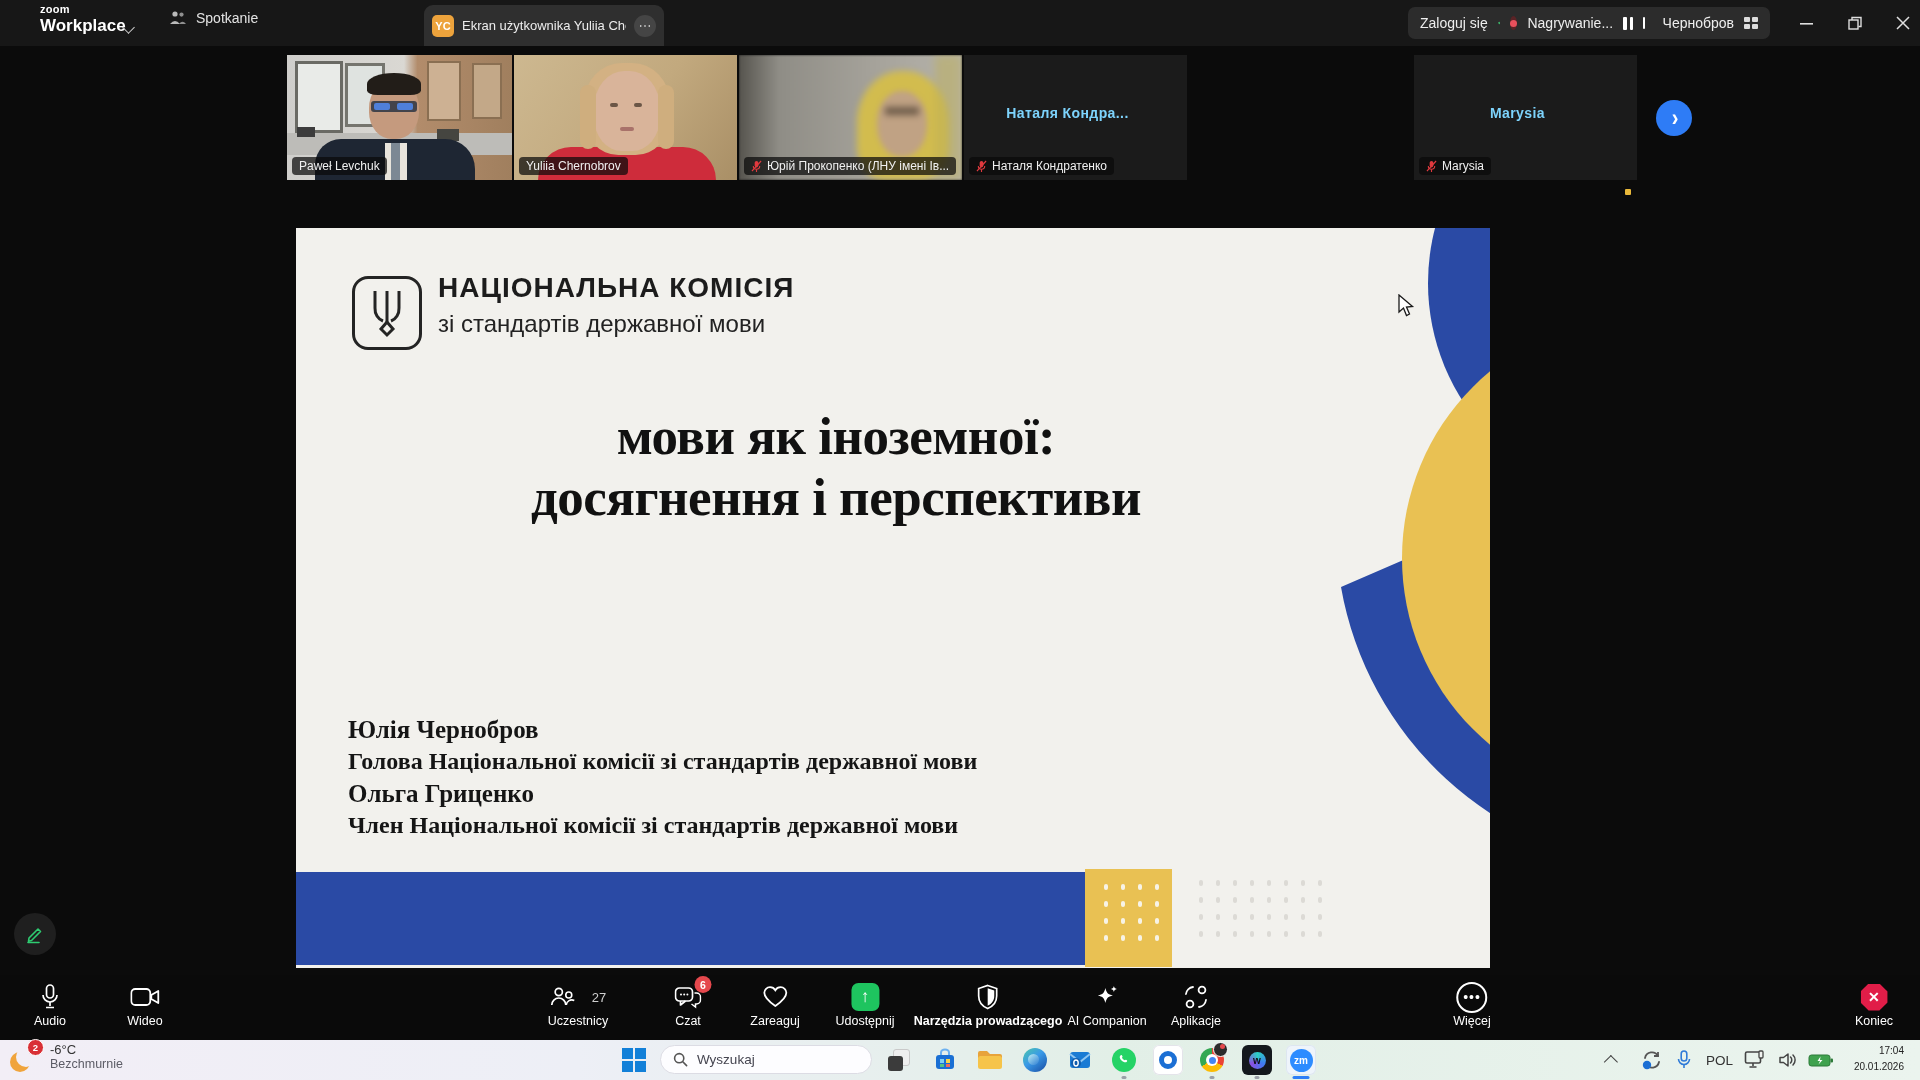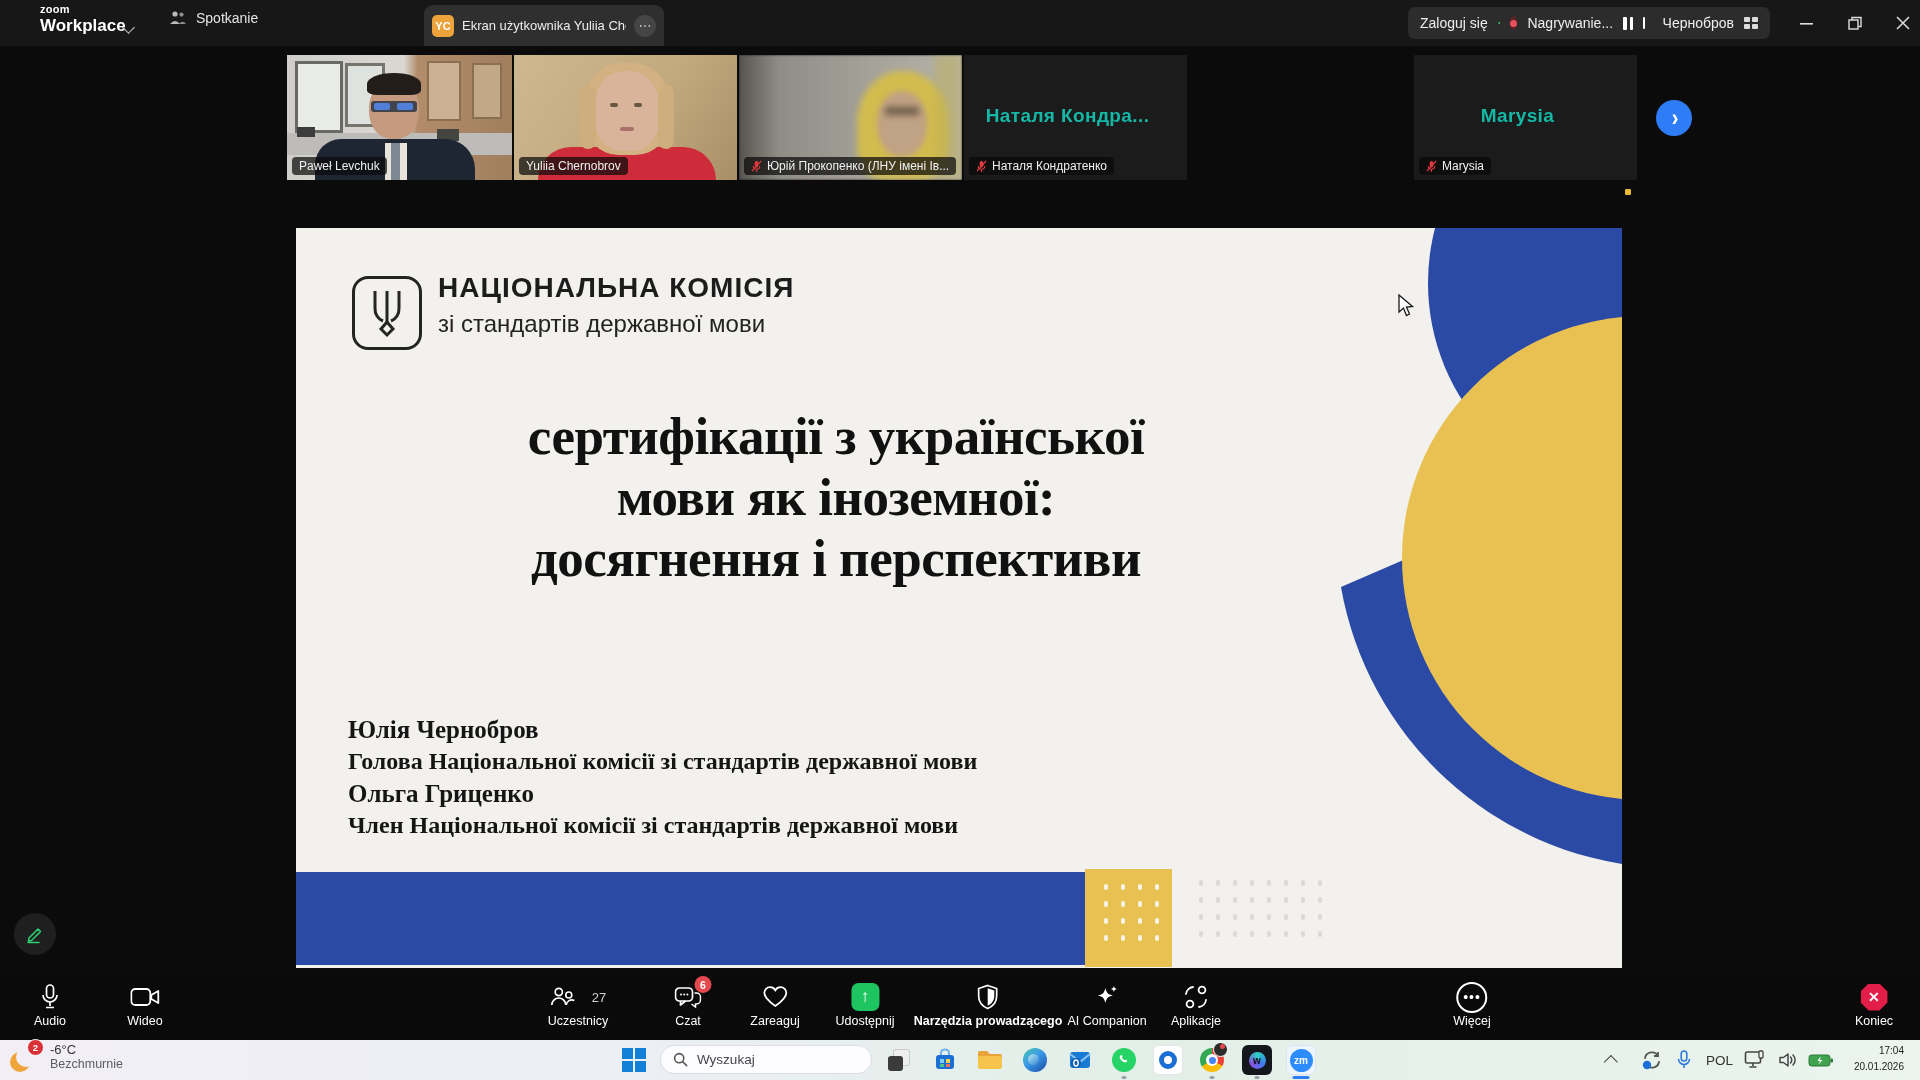--- a/index.html
+++ b/index.html
@@ -25,26 +25,26 @@
   .pbar{display:inline-flex;gap:3px;}
   .pbar i{width:3.5px;height:13px;background:#fff;border-radius:1px;}
   .stopsq{width:12px;height:12px;background:#fff;border-radius:3px;}
   .gridic{display:inline-grid;grid-template-columns:6px 6px;grid-gap:2px;}
   .gridic i{width:6px;height:5px;background:#ddd;border-radius:1px;}
   .winbtn{position:absolute;top:0;width:46px;height:46px;display:flex;align-items:center;justify-content:center;color:#dedede;}
   
   .tile{position:absolute;top:55px;height:125px;background:#1b1b1b;overflow:hidden;}
   .tile.active{outline:2.5px solid #38cf66;outline-offset:-2.5px;}
   .namelabel{position:absolute;left:5px;bottom:5px;background:rgba(10,10,10,.72);border-radius:4px;padding:2px 7px;color:#f0f0f0;font-size:12px;display:flex;align-items:center;gap:5px;white-space:nowrap;max-width:210px;overflow:hidden;box-sizing:border-box;}
-  .centername{position:absolute;left:0;right:16px;top:50px;text-align:center;color:#14b8a6;font-size:19px;font-weight:700;letter-spacing:.4px;}
+  .centername{position:absolute;left:0;right:16px;top:50px;text-align:center;color:#7dd3fc;font-size:14px;font-weight:700;letter-spacing:.4px;}
   .micmute{flex:0 0 auto;}
   .nextbtn{position:absolute;left:1656px;top:100px;width:36px;height:36px;border-radius:50%;background:#2e7cf6;display:flex;align-items:center;justify-content:center;}
   .nextbtn span{color:#fff;font-size:20px;font-weight:700;margin-left:2px;transform:scaleY(1.2);}
   
-  .slide{position:absolute;left:296px;top:228px;width:1326px;height:740px;background:#f2f1ed;overflow:hidden;}
+  .slide{position:absolute;left:296px;top:228px;width:1194px;height:740px;background:#f2f1ed;overflow:hidden;}
   .orgbox{position:absolute;left:56px;top:48px;width:64px;height:68px;border:3px solid #242424;border-radius:16px;display:flex;align-items:center;justify-content:center;}
   .orgname{position:absolute;left:142px;top:44px;font-size:28px;font-weight:700;color:#1c1c1c;letter-spacing:1px;}
   .orgsub{position:absolute;left:142px;top:82px;font-size:24px;color:#222;}
   .stitle{position:absolute;left:60px;top:178px;width:960px;text-align:center;font-family:"Liberation Serif",serif;font-weight:700;font-size:53px;line-height:61px;color:#111;letter-spacing:-.5px;}
   .authors{position:absolute;left:52px;top:482px;font-family:"Liberation Serif",serif;color:#151515;}
   .authors .nm{font-size:25px;font-weight:700;line-height:27px;margin-top:6px;}
   .authors .rl{font-size:24px;font-weight:700;line-height:26px;margin-top:5px;}
   .bandblue{position:absolute;left:0;top:644px;width:789px;height:93px;background:#2a4aa5;}
   .bandyellow{position:absolute;left:789px;top:641px;width:87px;height:98px;background:#e9c153;}
   .dots-w{position:absolute;left:808px;top:656px;display:grid;grid-template-columns:repeat(4,17px);grid-auto-rows:17px;}
@@ -258,21 +258,20 @@
           <path d="M7 3 V20 a12 13 0 0 0 8 13"></path>
           <path d="M31 3 V20 a12 13 0 0 1 -8 13"></path>
           <path d="M19 34 L13 41 L19 47 L25 41 Z"></path>
         </g>
       </svg>
     </div>
     <div class="orgname">НАЦІОНАЛЬНА КОМІСІЯ</div>
     <div class="orgsub">зі стандартів державної мови</div>
 
     <div class="stitle">
-      <div>сертифікації з української</div>
       <div>мови як іноземної:</div>
       <div>досягнення і перспективи</div>
     </div>
 
     <div class="authors">
       <div class="nm">Юлія  Чернобров</div>
       <div class="rl">Голова Національної комісії зі стандартів державної мови</div>
       <div class="nm">Ольга Гриценко</div>
       <div class="rl">Член Національної комісії зі стандартів державної мови</div>
     </div>

